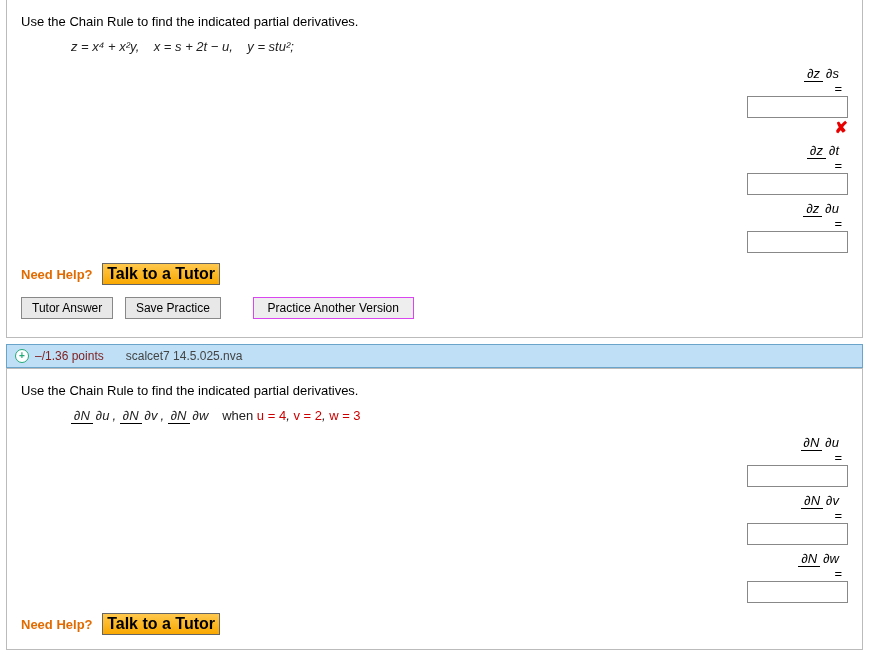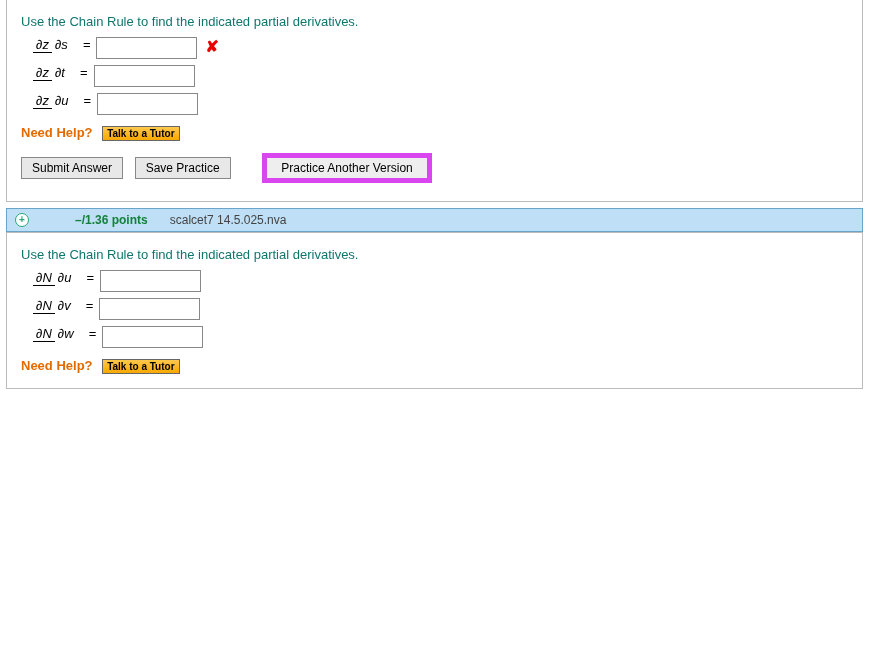--- a/index.html
+++ b/index.html
@@ -10,42 +10,43 @@
     background: #fff;
     width: 869px;
   }
   .question-box {
     border: 1px solid #bbb;
     padding: 14px 14px 14px 14px;
     margin: 0 6px 6px 6px;
     background: #fff;
   }
   .instruct {
-    color: #0f766e;
+    color: #000000;
     margin-bottom: 8px;
   }
   .equations {
     margin-left: 50px;
     margin-bottom: 8px;
     color: #222;
     font-style: italic;
     line-height: 1.6;
   }
   .frac {
     display: inline-block;
     text-align: center;
     vertical-align: middle;
     font-style: italic;
   }
   .frac .top { border-bottom: 1px solid #000; padding: 0 3px; }
   .frac .bot { padding: 0 3px; }
   .answer-row {
     margin: 6px 0 6px 12px;
     display: flex;
-    align-items: flex-start;
+    align-items: flex-end;
+    flex-direction: column;
   }
   .answer-row .frac { margin-right: 6px; }
   .eq-sign { margin: 0 6px; font-style: normal;}
   input[type="text"].ans {
     width: 95px;
     height: 18px;
     border: 1px solid #888;
     padding: 1px 2px;
     font-size: 12px;
   }
@@ -56,39 +57,39 @@
     margin-left: 8px;
   }
   .need-help {
     color: #e26b00;
     font-weight: bold;
     margin-top: 10px;
   }
   .tutor-btn {
     background: linear-gradient(#ffc84d, #f9a800);
     border: 1px solid #666;
-    font-size: 10px;
+    font-size: 16px;
     font-weight: bold;
     padding: 1px 4px;
     margin-left: 6px;
     cursor: pointer;
     text-align: center;
   }
   .btn-row { margin: 12px 0 4px 0; }
   .std-btn {
     background: #e8e8e8;
     border: 1px solid #888;
     padding: 3px 10px;
     font-size: 12px;
     cursor: pointer;
     margin-right: 8px;
   }
   .practice-btn {
     background: #eee;
-    border: 5px solid #d946ef;
+    border: 1px solid #d946ef;
     padding: 3px 14px;
     font-size: 12px;
     margin-left: 20px;
     cursor: pointer;
   }
   .header-bar {
     background: #bedff5;
     border: 1px solid #6aa4cb;
     padding: 4px 8px;
     font-size: 12px;
@@ -102,32 +103,37 @@
     border-radius:50%;
     background:#fff;
     border:1px solid #2a7;
     color:#2a7;
     font-size:10px;
     font-weight:bold;
     text-align:center;
     line-height:12px;
     margin-right:6px;
   }
-  .points-red { color: #15803d; font-weight: bold; margin-left: 40px; }
+  .points-red { color: #7f1d1d; font-weight: normal; }
   .ref { color: #444; margin-left: 22px; }
   .colorvals { color: #c00; font-style: normal;}
   .eq-line { margin-bottom: 4px; }
 </style>
 </head>
 <body>
 
 <div class="question-box" style="border-top:none;margin-top:0;">
   <div class="instruct">Use the Chain Rule to find the indicated partial derivatives.</div>
 
   <div class="equations">
+    <div class="eq-line">
+      <span>z = x⁴ + x²y,</span>&nbsp;&nbsp;&nbsp;
+      <span>x = s + 2t − u,</span>&nbsp;&nbsp;&nbsp;
+      <span>y = stu²;</span>
+    </div>
   </div>
 
   <div class="answer-row">
     <span class="frac"><span class="top">∂z</span><span class="bot">∂s</span></span>
     <span class="eq-sign">=</span>
     <input type="text" class="ans" style="">
     <span class="wrong-mark">✘</span>
   </div>
 
   <div class="answer-row">
@@ -141,36 +147,42 @@
     <span class="eq-sign">=</span>
     <input type="text" class="ans" style="">
   </div>
 
   <div class="need-help">
     <span>Need Help?</span>
     <button class="tutor-btn">Talk to a Tutor</button>
   </div>
 
   <div class="btn-row">
-    <button class="std-btn">Submit Answer</button>
+    <button class="std-btn">Tutor Answer</button>
     <button class="std-btn">Save Practice</button>
     <button class="practice-btn">Practice Another Version</button>
   </div>
 </div>
 
 <div class="header-bar">
   <span class="plus">+</span>
   <span class="points-red">–/1.36 points</span>
   <span class="ref">scalcet7 14.5.025.nva</span>
 </div>
 
 <div class="question-box">
   <div class="instruct">Use the Chain Rule to find the indicated partial derivatives.</div>
 
   <div class="equations">
+    <div class="eq-line">
+      <span class="frac"><span class="top">∂N</span><span class="bot">∂u</span></span>,
+      <span class="frac"><span class="top">∂N</span><span class="bot">∂v</span></span>,
+      <span class="frac"><span class="top">∂N</span><span class="bot">∂w</span></span>
+      &nbsp;&nbsp;<span style="font-style:normal"><span>when </span><i><span class="colorvals">u = 4</span>, <span class="colorvals">v = 2</span>, <span class="colorvals">w = 3</span></i></span>
+    </div>
   </div>
 
   <div class="answer-row">
     <span class="frac"><span class="top">∂N</span><span class="bot">∂u</span></span>
     <span class="eq-sign">=</span>
     <input type="text" class="ans" style="">
   </div>
 
   <div class="answer-row">
     <span class="frac"><span class="top">∂N</span><span class="bot">∂v</span></span>

